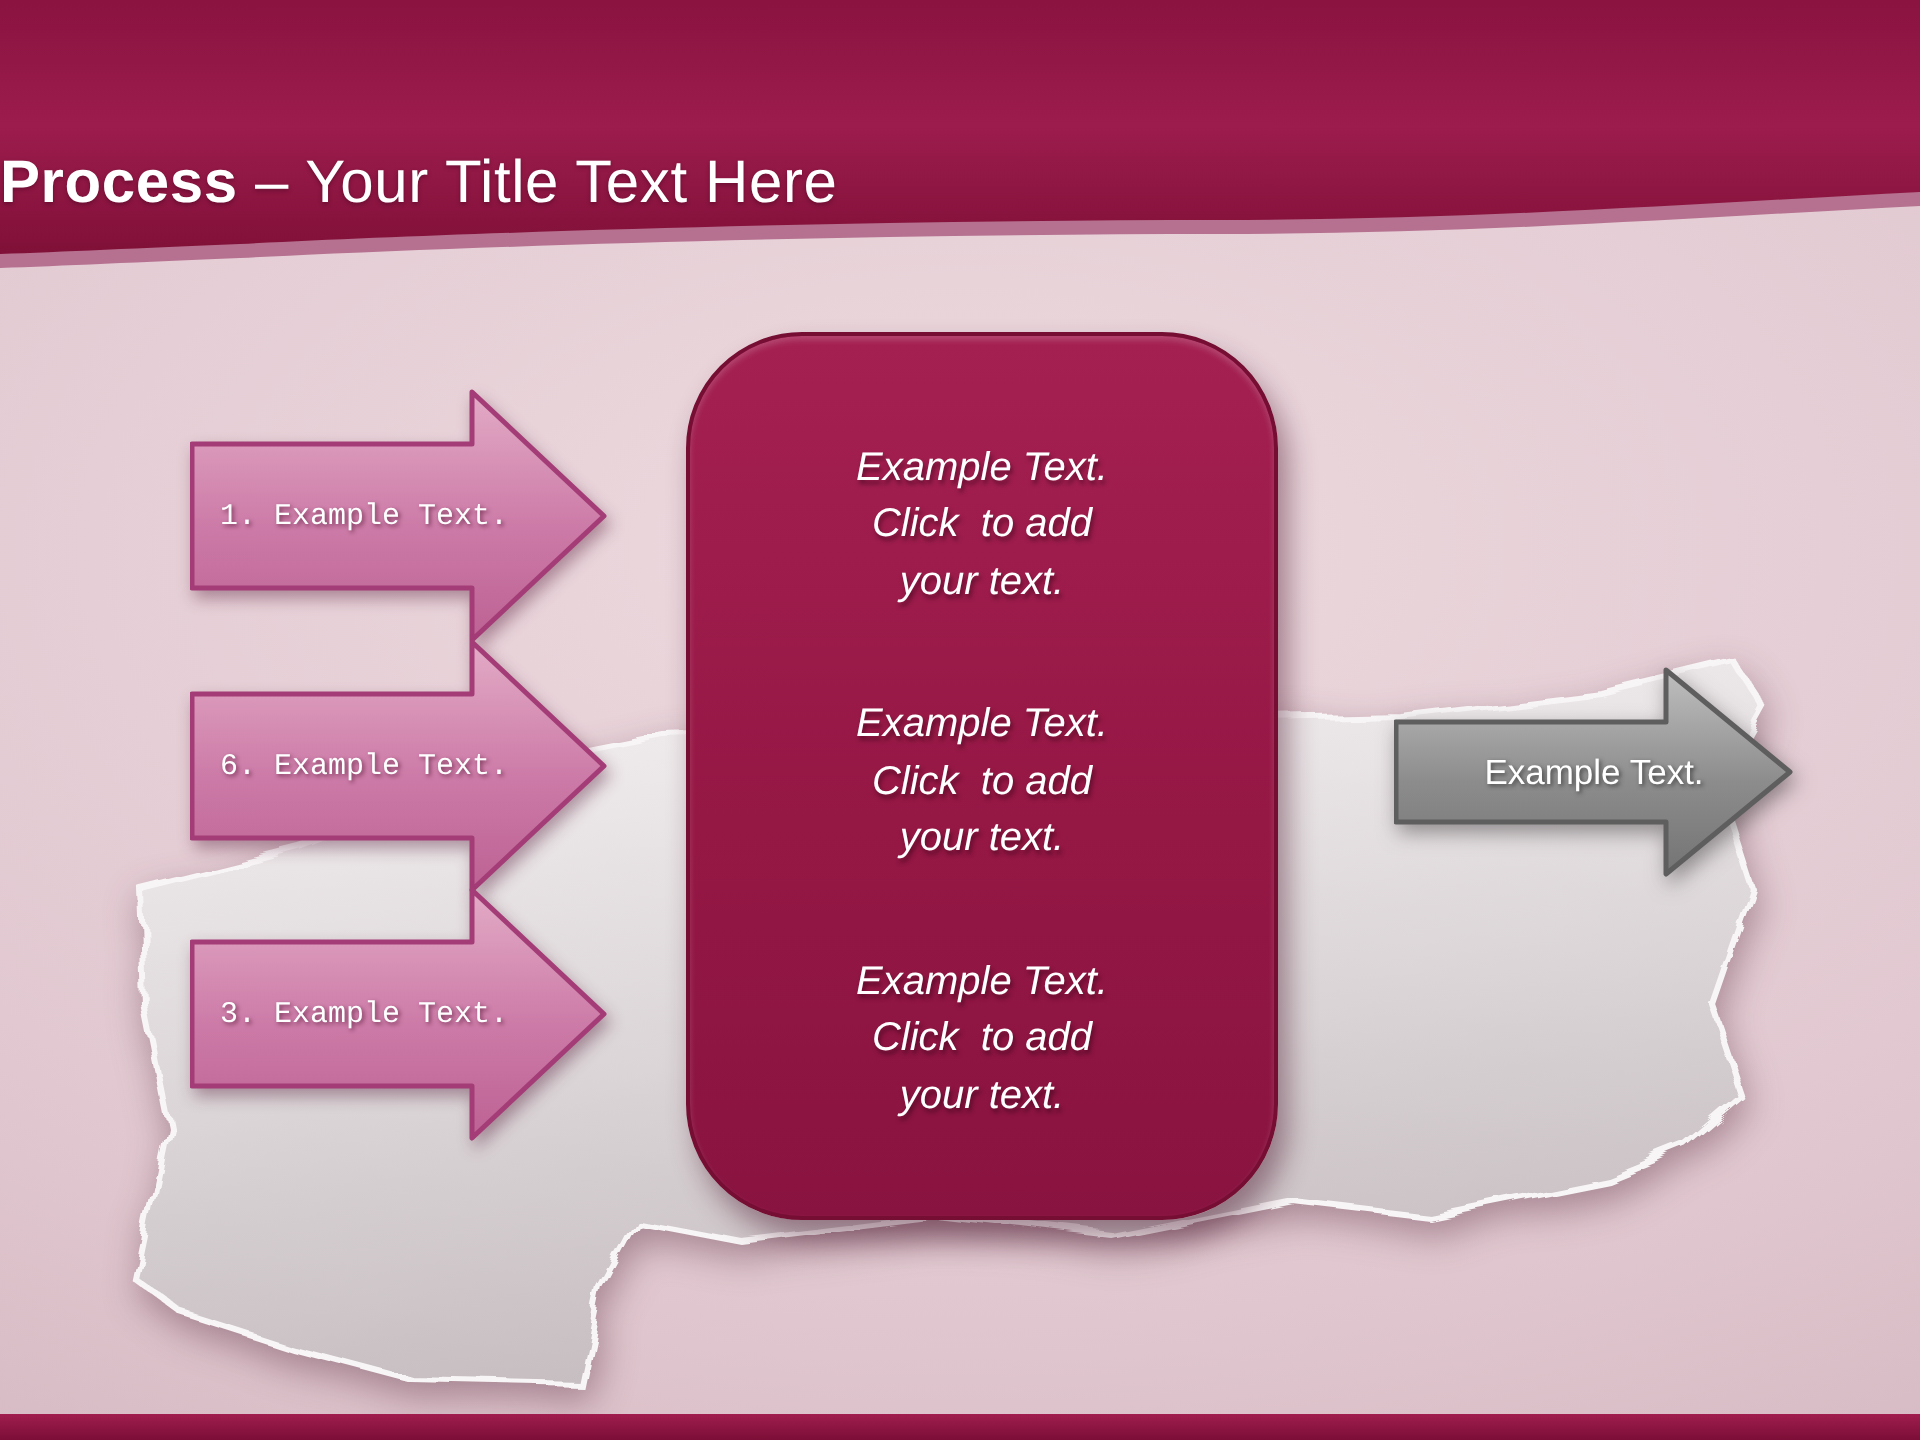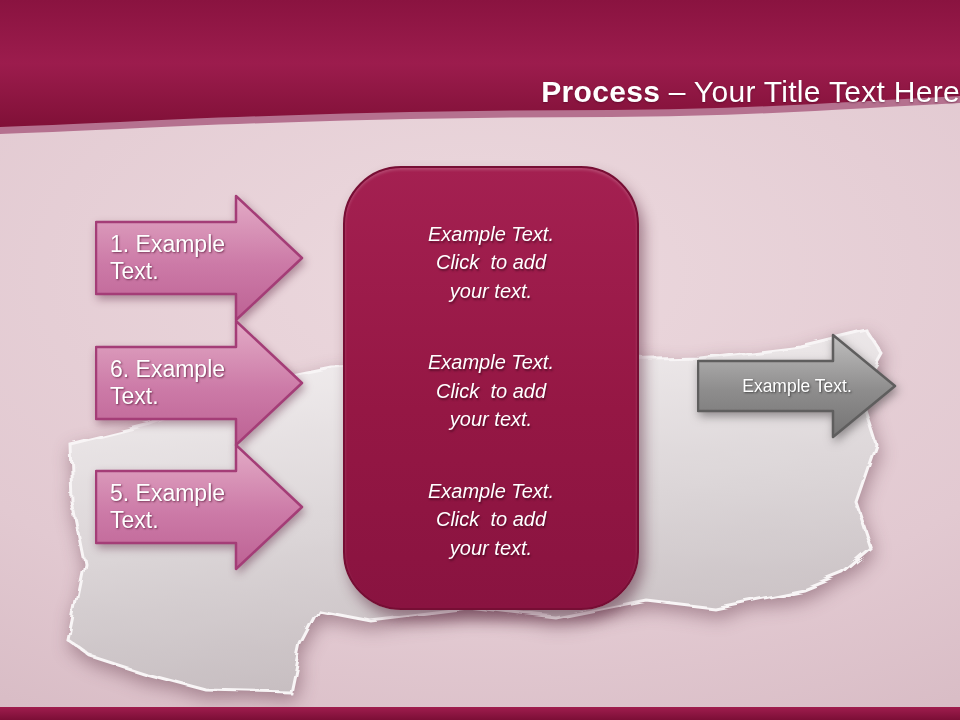--- a/index.html
+++ b/index.html
@@ -7,21 +7,21 @@
     position:relative;width:960px;height:720px;overflow:hidden;
     font-family:"Liberation Sans",sans-serif;
     background:radial-gradient(120% 90% at 50% 38%, #ecd9de 0%, #e2c9d1 55%, #d0b1bb 100%);
   }
   svg{display:block;}
 
   
   .header-svg{position:absolute;top:0;left:0;z-index:40;}
   .page-title{
     position:absolute;top:54px;left:0;width:960px;z-index:41;
-    text-align:right;color:#ffffff;font-size:30px;line-height:1.2;
+    text-align:left;color:#ffffff;font-size:30px;line-height:1.2;
     white-space:pre-wrap;letter-spacing:.3px;
     text-shadow:0 1px 2px rgba(60,5,30,.45);
   }
   .page-title .t-bold{font-weight:700;}
   .page-title .t-rest{font-weight:400;}
 
   
   .footer-bar{
     position:absolute;left:0;bottom:0;width:960px;height:13px;z-index:40;
     background:linear-gradient(#a01d4e,#7b0e36);
@@ -32,22 +32,23 @@
     position:absolute;top:0;left:0;z-index:5;pointer-events:none;
     filter:drop-shadow(2px 7px 9px rgba(70,25,45,.38));
   }
 
   
   .step-arrow{position:absolute;width:210px;height:130px;z-index:20;}
   .step-arrow svg{filter:drop-shadow(2px 4px 4px rgba(80,20,50,.40));}
   .step-arrow .arrow-label{
     position:absolute;left:15px;top:0;height:130px;width:165px;
     display:flex;align-items:center;
-    color:#fff;font-size:23px;
+    color:#fff;font-size:15px;
     text-shadow:1px 1px 2px rgba(70,10,40,.65);
+    font-family:Liberation Mono, monospace;
   }
   #step1{left:95px;top:193px;}
   #step2{left:95px;top:318px;}
   #step3{left:95px;top:442px;}
 
   
   .center-box{
     position:absolute;left:343px;top:166px;width:296px;height:444px;z-index:30;
     box-sizing:border-box;
     border-radius:58px;
@@ -131,21 +132,21 @@
     <svg width="210" height="130" viewBox="0 0 210 130">
       <polygon points="1,29 141,29 141,3 207,65 141,127 141,101 1,101" fill="url(#pinkGrad)" stroke="#a43d77" stroke-width="2.5" stroke-linejoin="round"></polygon>
     </svg>
     <div class="arrow-label">6. Example Text.</div>
   </div>
 
   <div class="step-arrow" id="step3">
     <svg width="210" height="130" viewBox="0 0 210 130">
       <polygon points="1,29 141,29 141,3 207,65 141,127 141,101 1,101" fill="url(#pinkGrad)" stroke="#a43d77" stroke-width="2.5" stroke-linejoin="round"></polygon>
     </svg>
-    <div class="arrow-label">5. Example Text.</div>
+    <div class="arrow-label">3. Example Text.</div>
   </div>
 
   <div class="center-box">
     <div class="text-block">
       <span class="tb-line">Example Text.</span>
       <span class="tb-line">Click  to add</span>
       <span class="tb-line">your text.</span>
     </div>
     <div class="text-block">
       <span class="tb-line">Example Text.</span>

